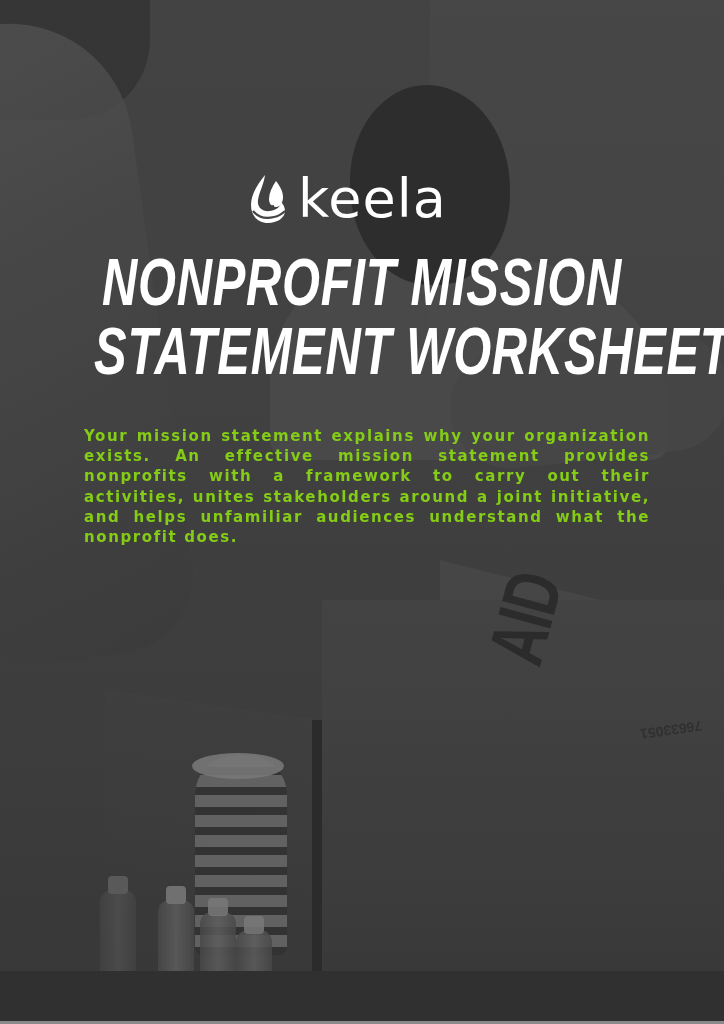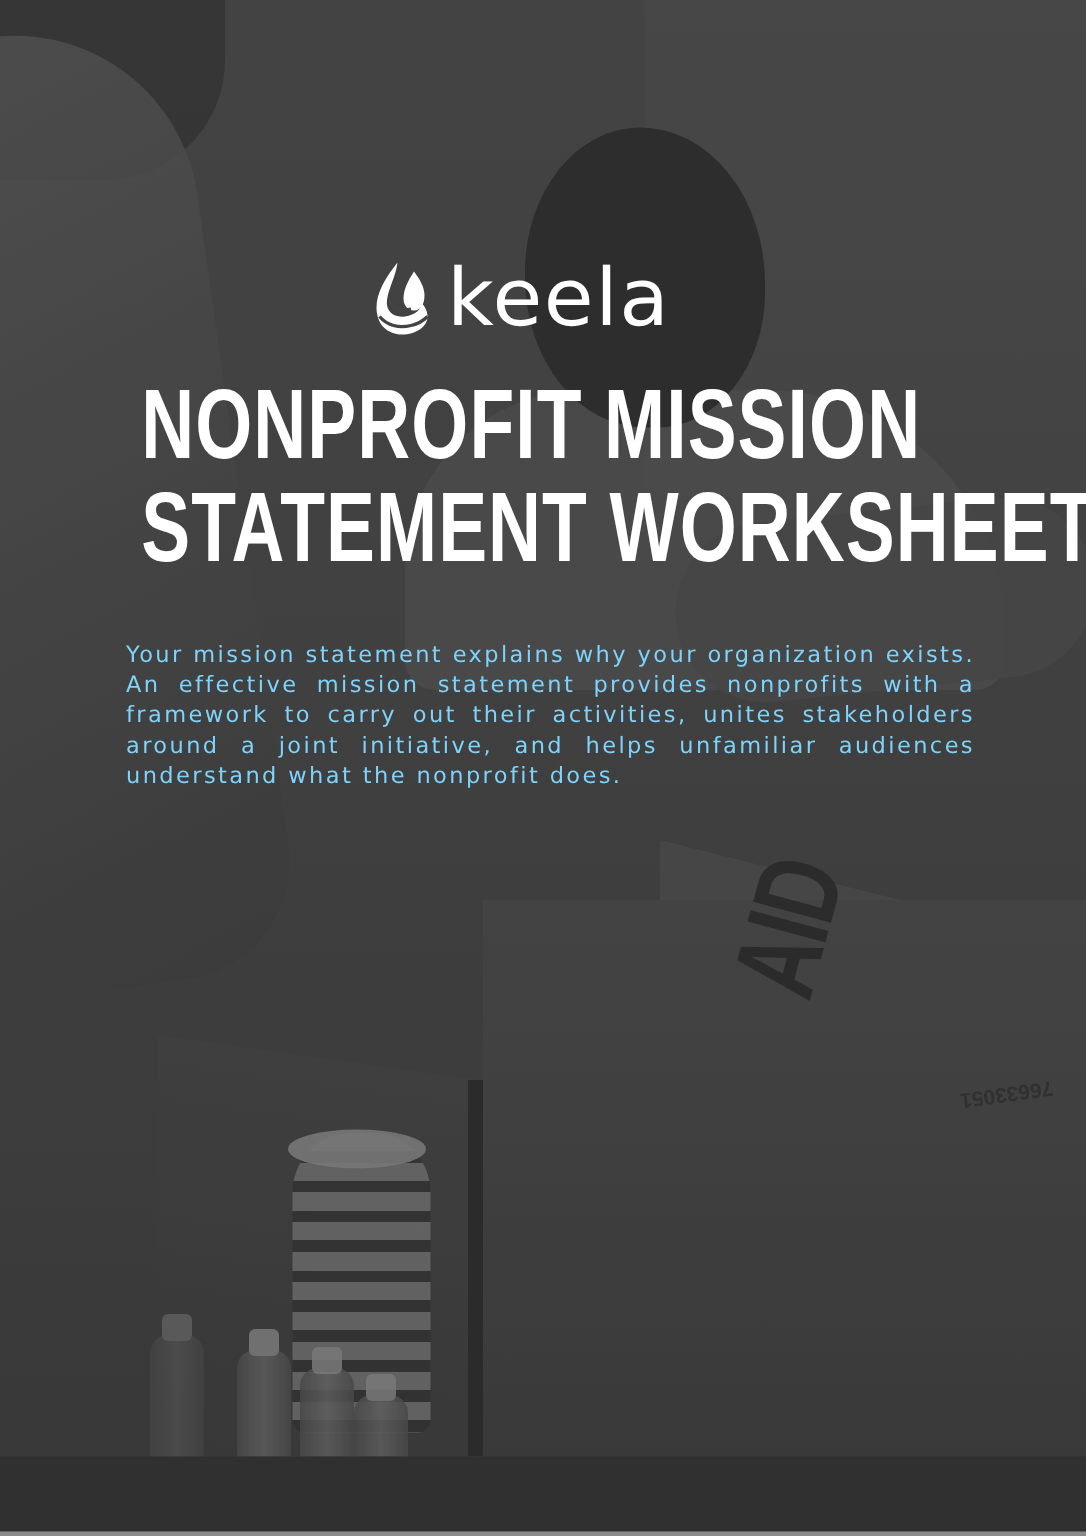--- a/index.html
+++ b/index.html
@@ -92,33 +92,33 @@
       display: flex; align-items: center; gap: 10px; margin-top: 47px;
     }
     .logo-mark { width: 40px; height: 52px; display: block; }
     .logo-word {
       font-family: "DejaVu Sans", sans-serif; font-weight: normal; font-size: 54px;
       line-height: 56px; letter-spacing: 1px; color: #ffffff;
       transform: scaleY(0.98);
     }
 
     .title {
-      position: absolute; left: 0; top: 248px; width: 724px; text-align: left;
+      position: absolute; left: 0; top: 248px; width: 724px; text-align: center; font-style: italic;
     }
     .title-line {
       display: block; font-family: "Liberation Sans", sans-serif; font-weight: bold;
       font-size: 66px; line-height: 69px; color: #ffffff; white-space: nowrap;
       transform: scaleX(0.74); transform-origin: center;
       letter-spacing: 1px;
     }
 
     .body-text {
       position: absolute; left: 84px; top: 426px; width: 566px;
       font-family: "DejaVu Sans", sans-serif; font-size: 15px; line-height: 20.2px;
-      letter-spacing: 1.6px; color: #7dd3fc; text-align: justify;
+      letter-spacing: 1.6px; color: #84cc16; text-align: justify; font-weight: bold;
     }
     .body-text p { margin-bottom: 20px; text-align-last: left; }
 
     .footer-band {
       position: absolute; left: 0; top: 971px; width: 724px; height: 50px; background: #303030;
     }
     .footer-edge {
       position: absolute; left: 0; top: 1021px; width: 724px; height: 3px; background: #8a8a8a;
     }
   </style>

